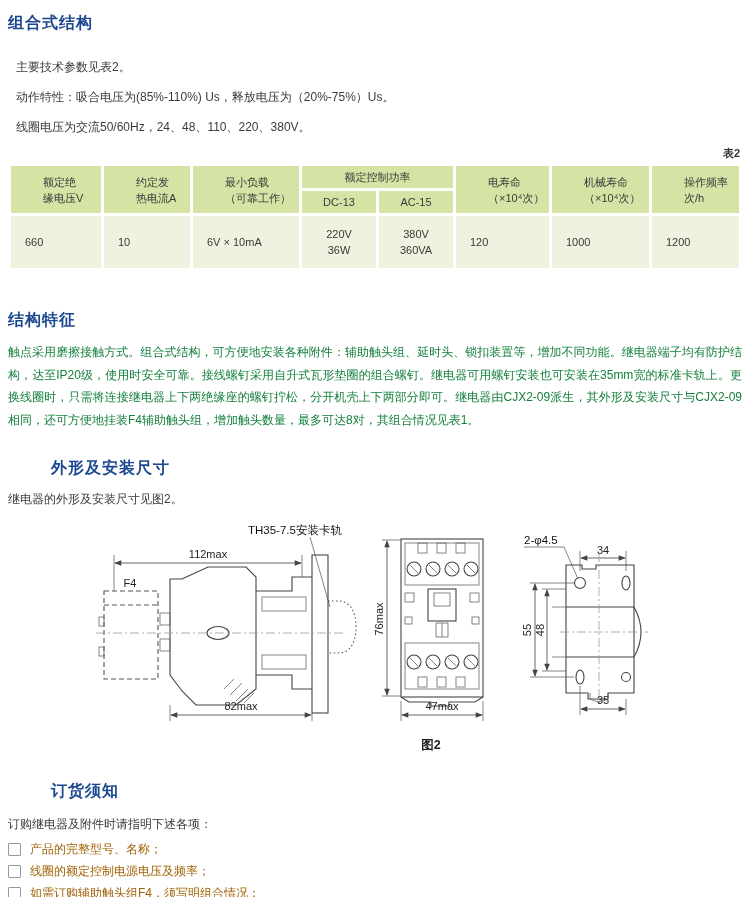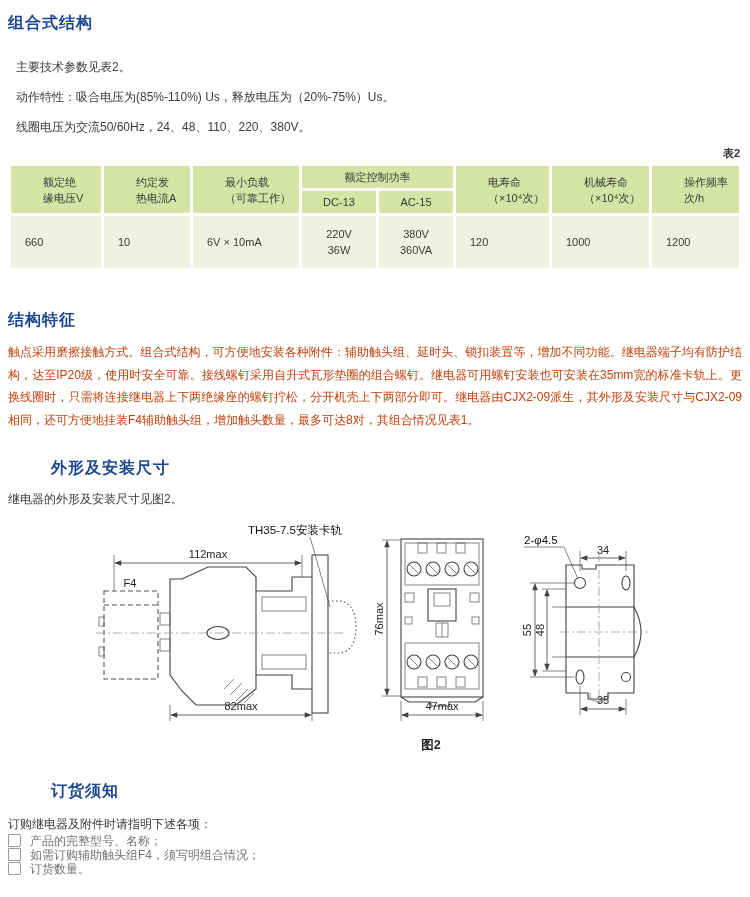--- a/index.html
+++ b/index.html
@@ -28,21 +28,21 @@
   }
   table.spec th,table.spec td{
     font-weight:normal;text-align:left;vertical-align:middle;
     padding:3px 4px 3px 14px;white-space:pre-line;line-height:16px;
   }
   table.spec .hd{background:#d5e3a5;padding-left:32px;}
   table.spec .bd{background:#edf3de;height:46px;}
   table.spec .ctr{text-align:center;padding:3px 2px;}
   
   .struct-body{
-    margin-top:12px;line-height:22.5px;color:#c2410c;text-align:justify;
+    margin-top:12px;line-height:22.5px;color:#15803d;text-align:justify;
   }
   .mt-sec{margin-top:40px;}
   .mt-sec2{margin-top:28px;margin-left:43px;}
   .dim-intro{margin:12px 0 12px 0;line-height:20px;color:#3b3b3b;}
   
   .drawings{position:relative;height:212px;margin-top:6px;}
   .drawings svg{position:absolute;overflow:visible;}
   .dline{stroke:#444;stroke-width:1.1;fill:none;}
   .dthin{stroke:#666;stroke-width:0.8;fill:none;}
   .ddim{stroke:#555;stroke-width:0.9;fill:none;}
@@ -50,21 +50,21 @@
   .ddash{stroke:#555;stroke-width:1.1;fill:none;stroke-dasharray:5 3;}
   .ddot{stroke:#555;stroke-width:1.1;fill:none;stroke-dasharray:1.5 2.5;}
   .dtxt{font-family:"Liberation Sans",sans-serif;font-size:11px;fill:#222;}
   .dtxtb{font-family:"Liberation Sans",sans-serif;font-size:11.5px;fill:#111;}
   .fig-caption{
     text-align:center;font-weight:bold;font-size:12.5px;color:#222;
     margin-top:4px;padding-left:112px;
   }
   
   .order-intro{margin:14px 0 0 0;line-height:20px;color:#3b3b3b;}
-  .order-item{line-height:14px;color:#737373;display:flex;align-items:flex-start;}
+  .order-item{margin-top:8px;line-height:14px;color:#a16207;display:flex;align-items:flex-end;}
   .checkbox{
     display:inline-block;width:11px;height:11px;flex:0 0 11px;
     border:1.5px solid #9a9a9a;border-radius:1px;background:#fff;margin-right:9px;
   }
 </style>
 </head>
 <body>
 
 <div class="page">
 
@@ -268,20 +268,24 @@
 
   <h1 class="sec-title mt-sec2">订货须知</h1>
   <p class="order-intro">订购继电器及附件时请指明下述各项：</p>
 
   <div class="order-item">
     <span class="checkbox"></span>
     <span>产品的完整型号、名称；</span>
   </div>
   <div class="order-item">
     <span class="checkbox"></span>
+    <span>线圈的额定控制电源电压及频率；</span>
+  </div>
+  <div class="order-item">
+    <span class="checkbox"></span>
     <span>如需订购辅助触头组F4，须写明组合情况；</span>
   </div>
   <div class="order-item">
     <span class="checkbox"></span>
     <span>订货数量。</span>
   </div>
 
 </div>
 
 </body></html>

